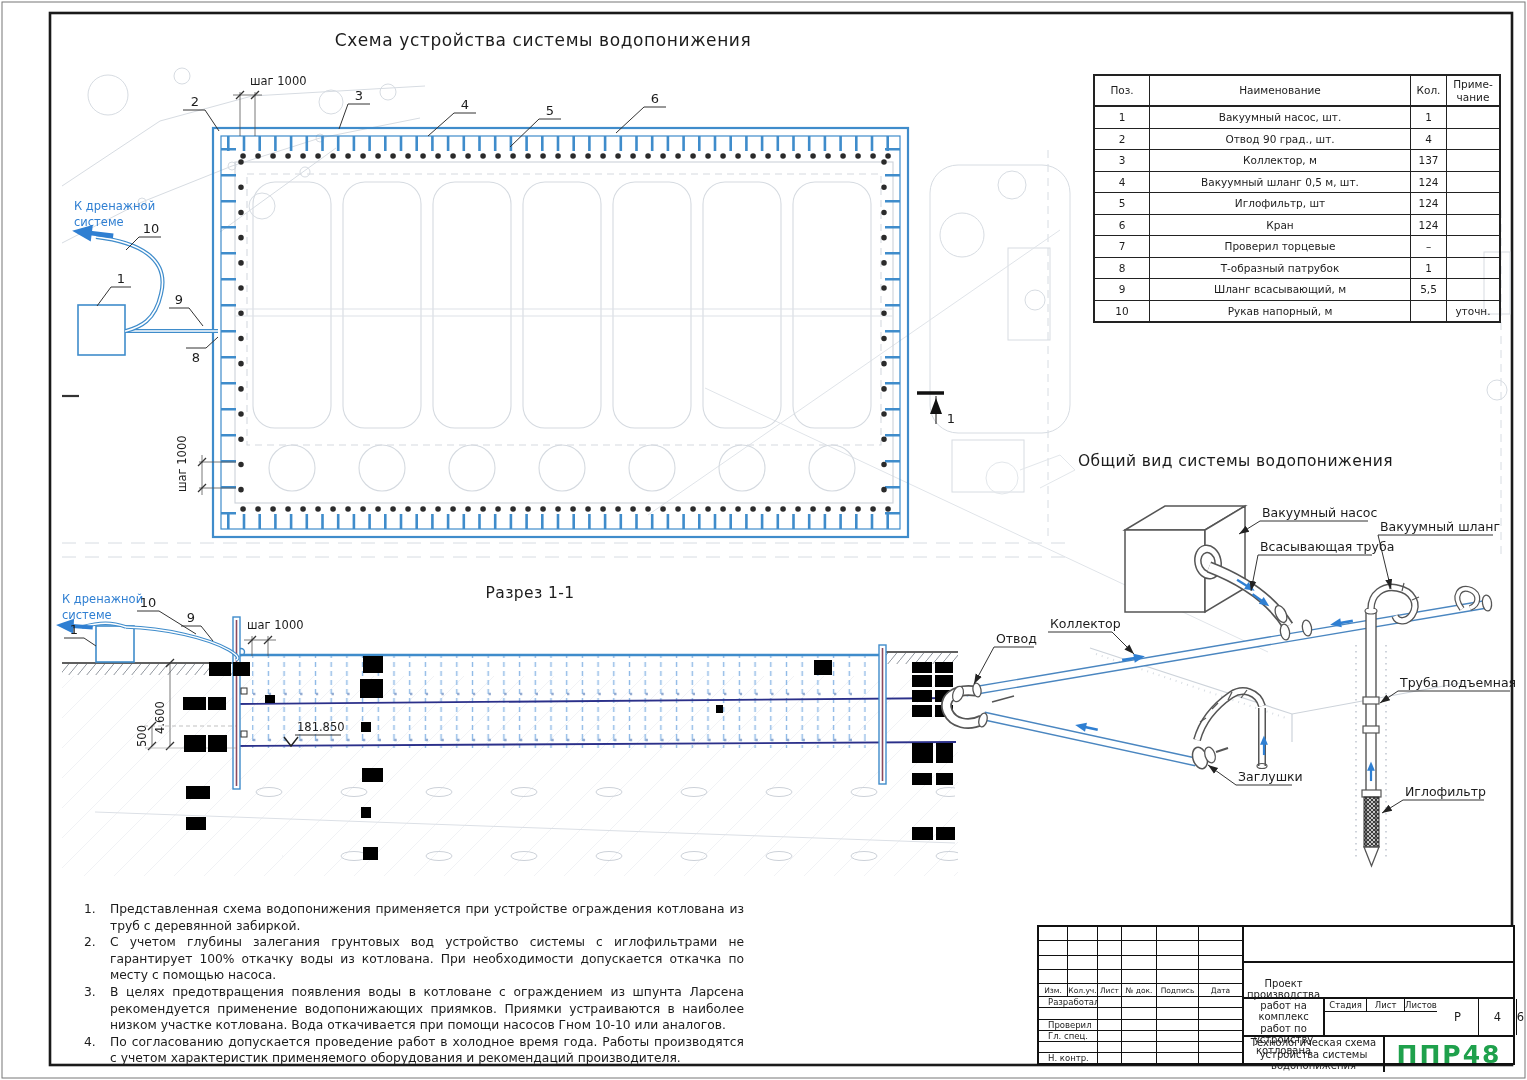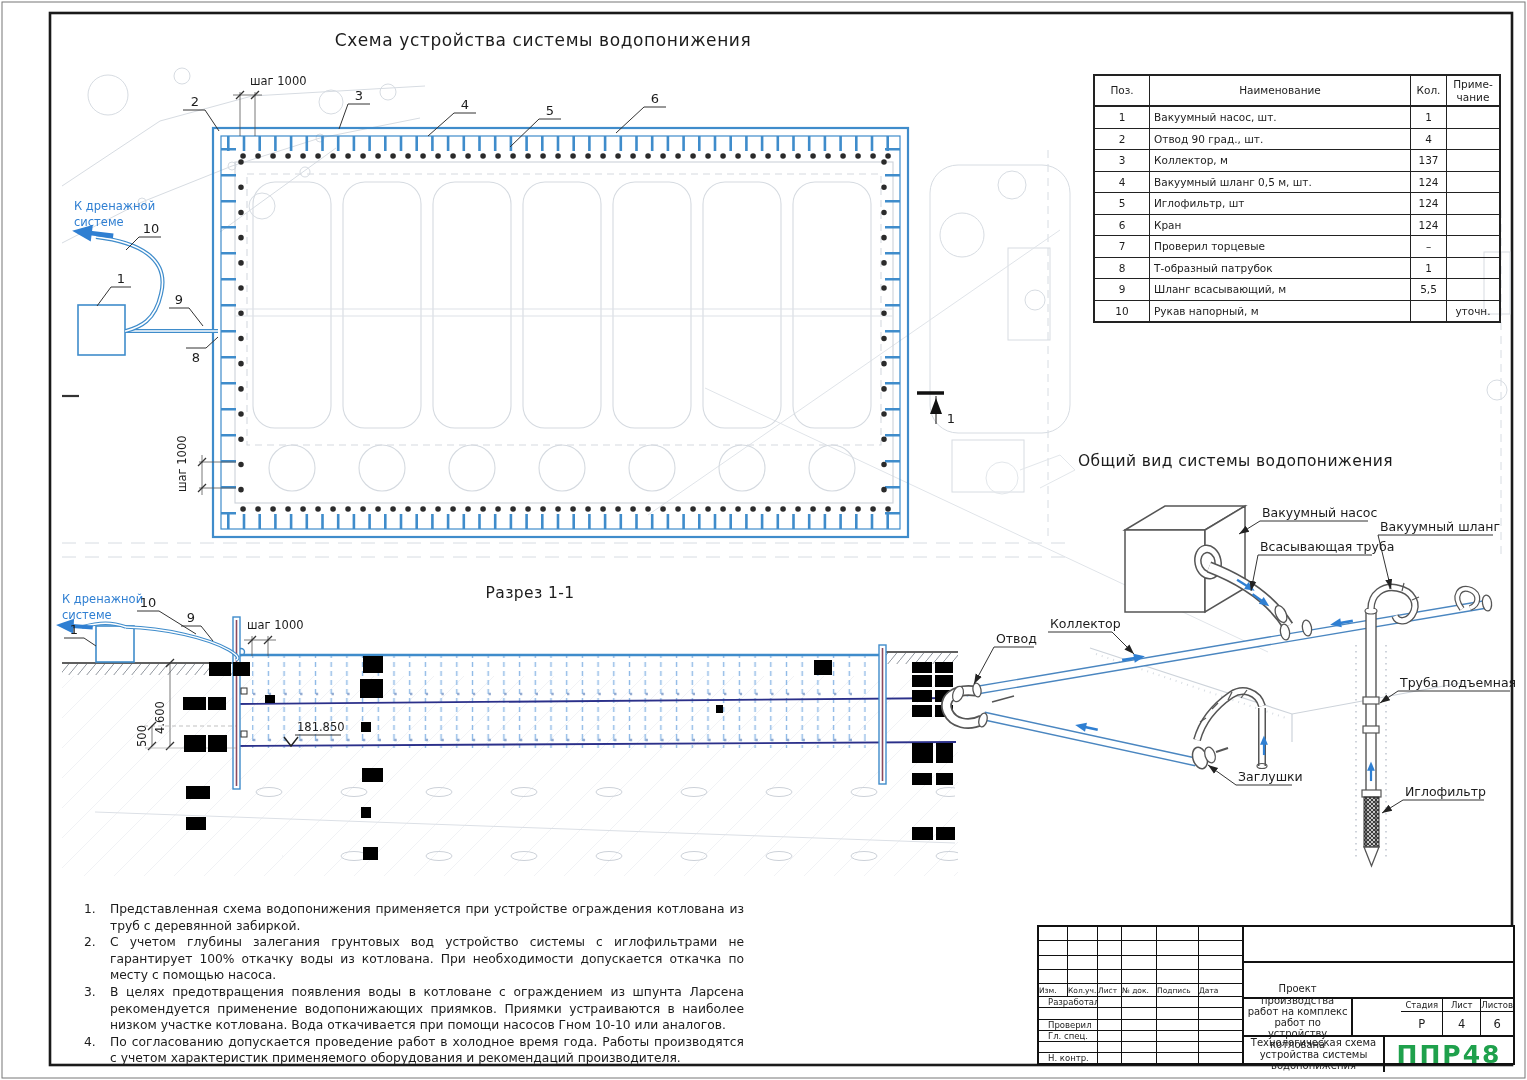--- a/index.html
+++ b/index.html
@@ -13,49 +13,49 @@
   .co{font-size:13px;text-anchor:middle;}
   .dim{font-size:11.5px;}
   .bt{fill:#2f7fd2;font-size:11.5px;}
   
   .spec{position:absolute;left:1083px;top:74px;width:406px;}
   .spec-title{font-size:15.5px;text-align:center;letter-spacing:.4px;margin:0 0 10px 0;white-space:nowrap;}
   .spec table{border-collapse:collapse;table-layout:fixed;width:383px;margin-left:10px;border:2px solid #222;}
   .spec th,.spec td{border:1px solid #222;font-size:10.5px;font-weight:normal;padding:1px 4px;height:18.5px;overflow:hidden;}
   .spec th{height:27px;text-align:center;border-bottom:2px solid #222;white-space:pre-line;line-height:1.15;}
   .c-pos{width:46px;text-align:center;}
-  .c-name{width:252px;text-align:left;}
+  .c-name{width:252px;text-align:center;}
   .c-qty{width:27px;text-align:center;}
   .c-note{width:44px;text-align:center;font-size:9.5px;}
   
   .notes{position:absolute;left:70px;top:901px;width:674px;font-size:12.3px;line-height:16.6px;}
   .notes-title{margin-bottom:2px;}
   .note{display:flex;}
   .note .n{width:26px;margin-left:14px;flex:none;}
   .note .t{flex:1;text-align:justify;}
   
   .tb{position:absolute;left:1037px;top:925px;width:478px;height:140px;border:2px solid #111;box-sizing:border-box;background:#fff;}
   .tb *{box-sizing:border-box;}
   .tb-left{position:absolute;left:0;top:0;width:205px;height:100%;border-right:2px solid #111;}
   .gridtop{display:grid;grid-template-columns:29px 30px 24px 35px 42px 1fr;grid-auto-rows:14.25px;height:57px;}
   .gridtop div{border-right:1px solid #111;border-bottom:1px solid #111;}
   .gridtop div:nth-child(6n){border-right:none;}
   .hdrrow{display:grid;grid-template-columns:29px 30px 24px 35px 42px 1fr;height:13px;font-size:7.5px;
-          align-items:center;border-bottom:1px solid #111;white-space:nowrap;overflow:hidden;}
+          text-align:center;align-items:center;border-bottom:1px solid #111;white-space:nowrap;overflow:hidden;}
   .hdrrow div{border-right:1px solid #111;height:100%;line-height:13px;overflow:hidden;}
   .hdrrow div:last-child{border-right:none;}
   .names{display:grid;grid-template-columns:59px 24px 35px 42px 43px;grid-auto-rows:11.3px;font-size:8.5px;}
   .names div{border-right:1px solid #111;border-bottom:1px solid #111;overflow:hidden;line-height:11px;padding-left:9px;white-space:nowrap;}
   .names div:nth-child(5n){border-right:none;}
   .tb-right{position:absolute;left:205px;top:9px;right:0;height:100%;}
   .rA{height:27px;border-bottom:2px solid #111;}
   .rB{height:36px;border-bottom:2px solid #111;}
   .rC{height:38px;border-bottom:2px solid #111;display:flex;}
   .proj{width:141px;border-right:2px solid #111;font-size:10px;line-height:1.12;display:flex;align-items:center;justify-content:center;text-align:center;padding:1px 3px;}
-  .slr{flex:1;display:flex;flex-direction:column;margin-left:48px;}
+  .slr{flex:1;display:flex;flex-direction:row;}
   .slr-h{display:flex;height:13px;border-bottom:1px solid #111;font-size:8.5px;text-align:center;}
   .slr-h div{border-right:1px solid #111;line-height:12px;}
   .slr-h div:last-child{border-right:none;}
   .slr-v{flex:1;display:flex;font-size:11.5px;text-align:center;}
   .slr-v div{border-right:1px solid #111;display:flex;align-items:center;justify-content:center;}
   .slr-v div:last-child{border-right:none;}
   .w1{width:42px;}.w2{width:38px;}.w3{flex:1;}
   .rD{height:35px;display:flex;}
   .doc{width:141px;border-right:2px solid #111;font-size:10px;line-height:1.15;display:flex;align-items:center;justify-content:center;text-align:center;padding:1px 3px;}
   .logo{flex:1;display:flex;align-items:center;justify-content:center;}

